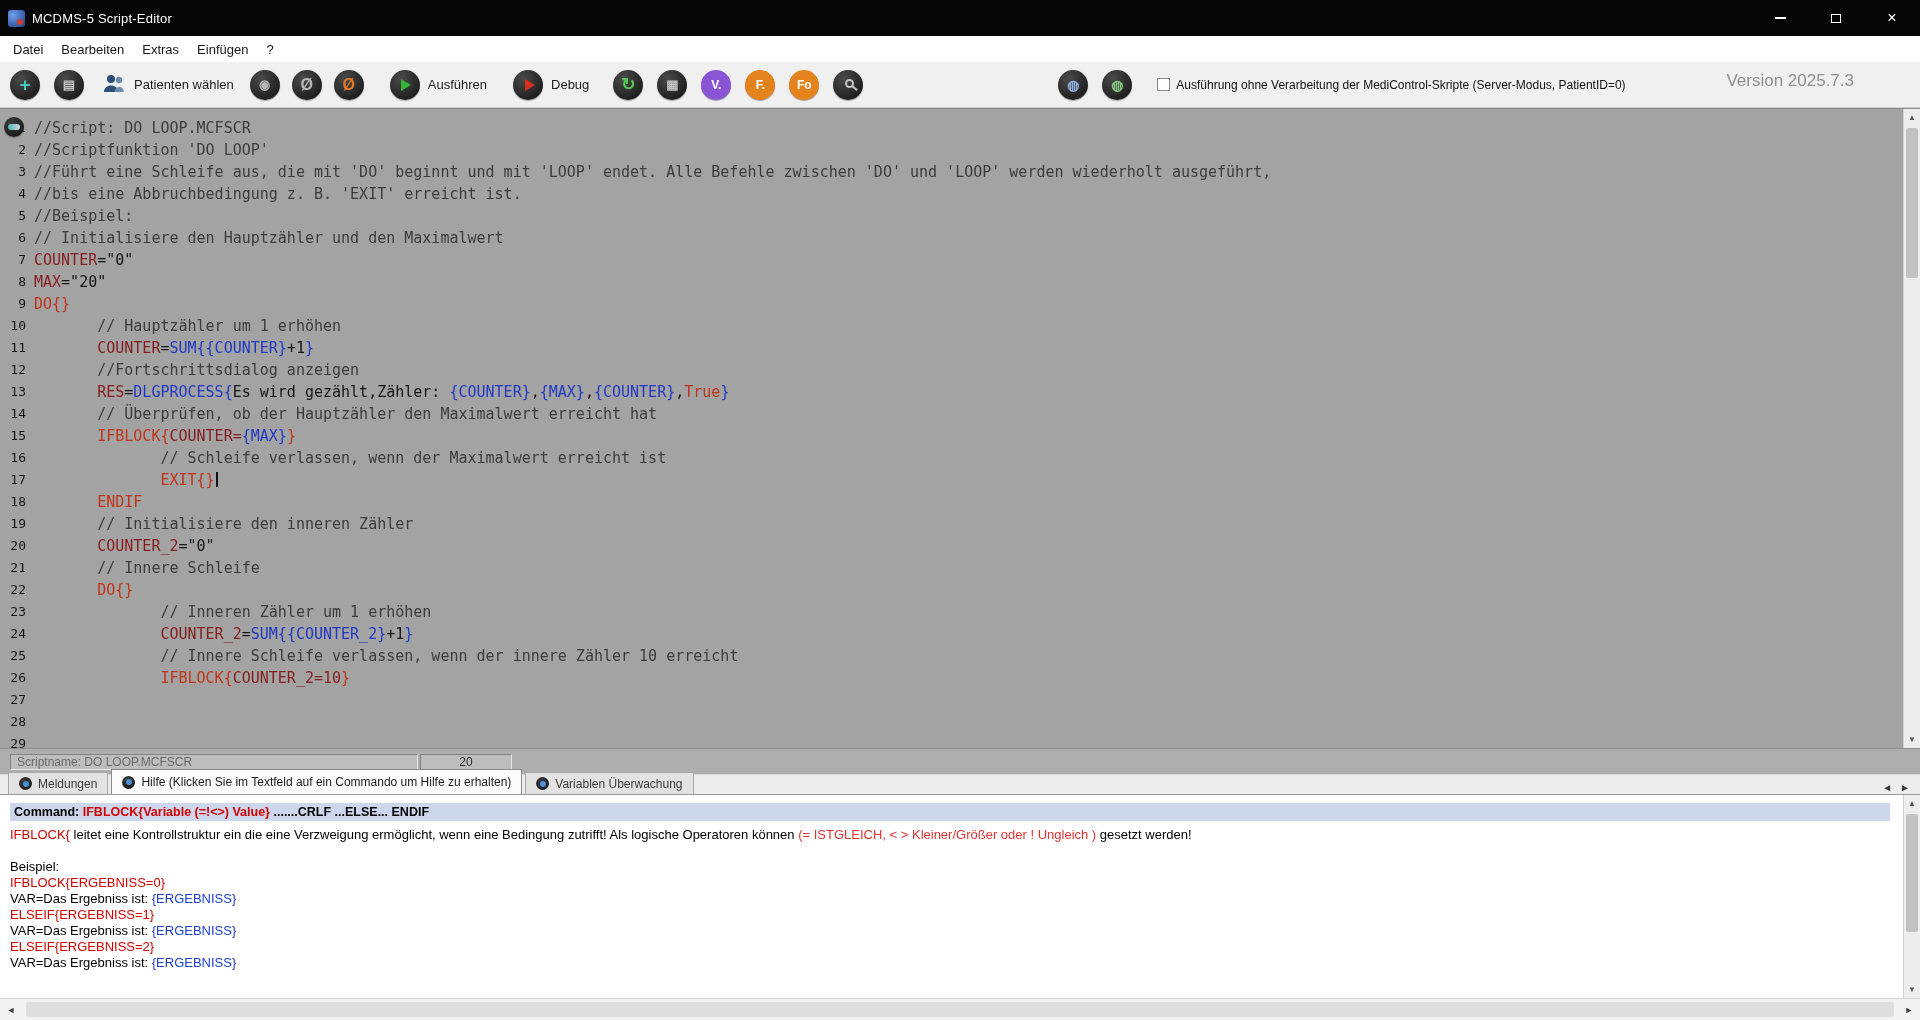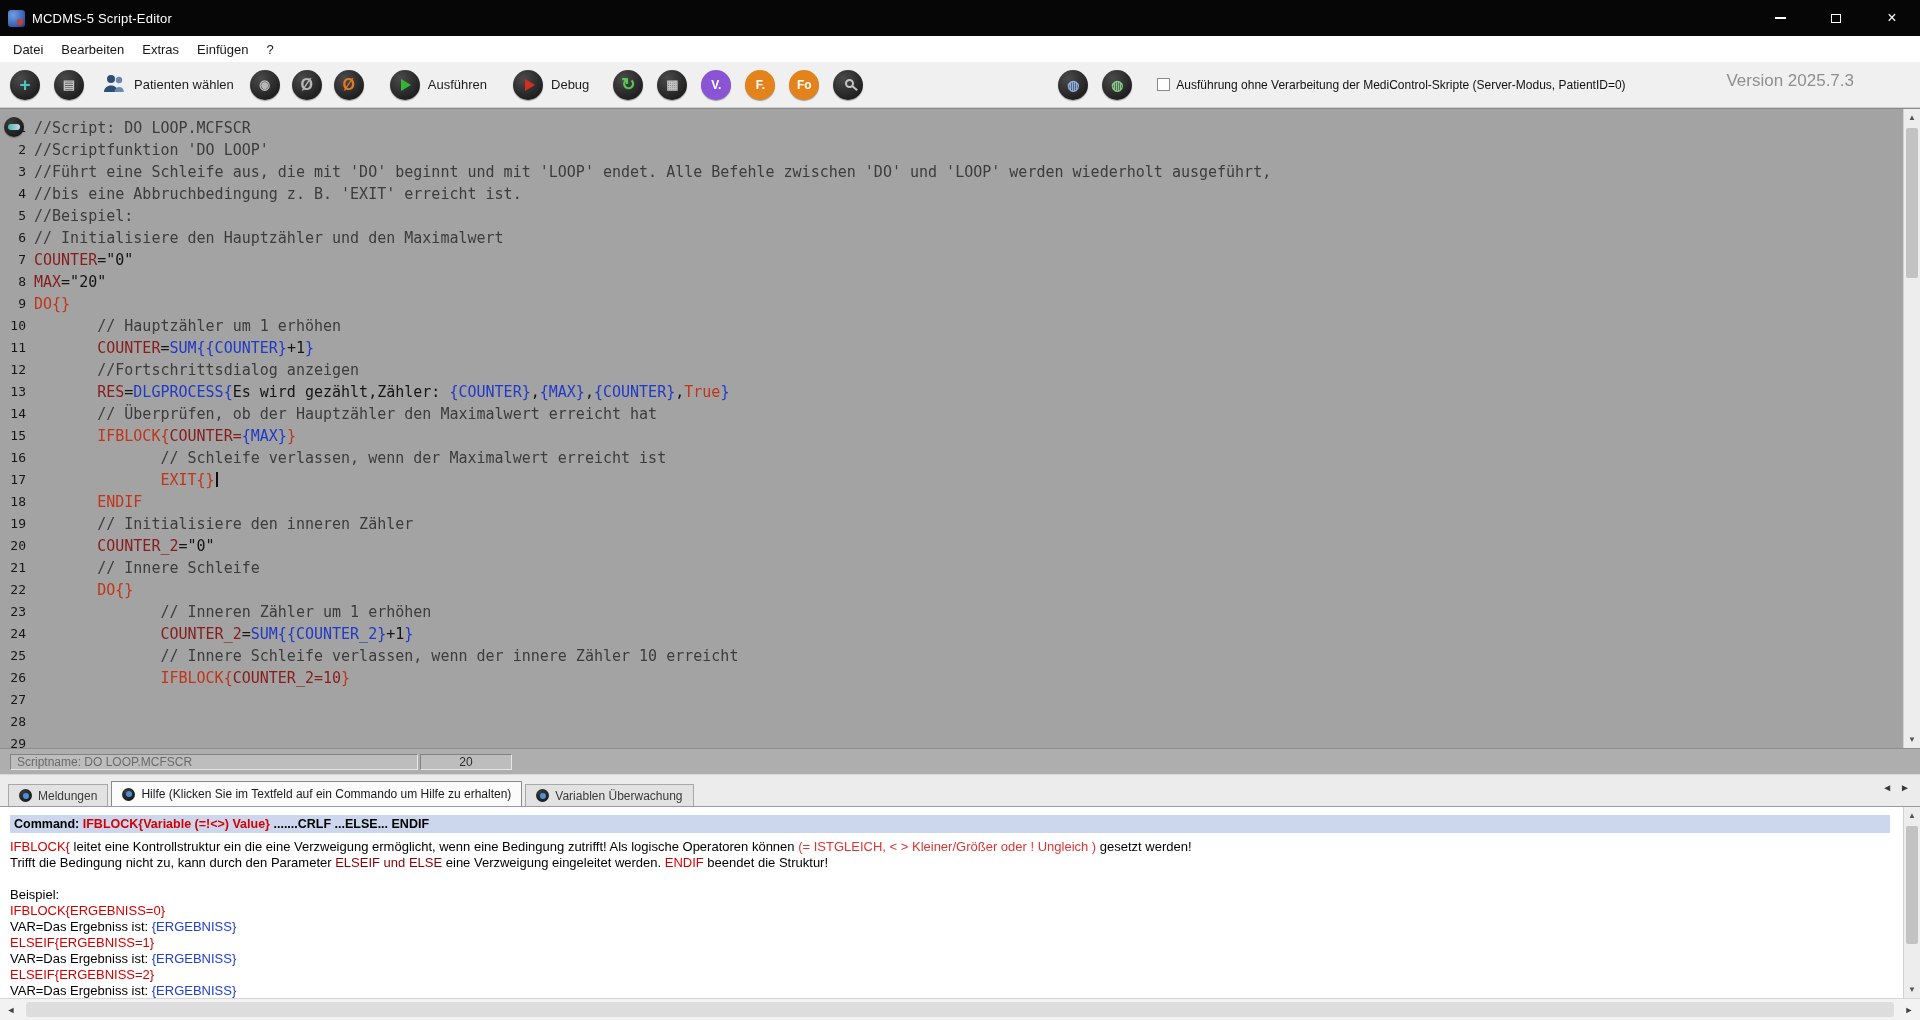--- a/index.html
+++ b/index.html
@@ -71,21 +71,21 @@
   .hs-left{left:0}.hs-right{right:0}
   .hs-thumb{position:absolute;left:26px;right:26px;top:3px;bottom:3px;background:#dddddd;border-radius:3px}
 
   
   .statusrow{height:26px;background:#aeaeae;display:flex;align-items:center;gap:2px;padding-left:10px;flex:0 0 auto;border-top:1px solid #8e8e8e}
   .st-cell{height:16px;background:#bdbdbd;border:1px solid;border-color:#828282 #e6e6e6 #e6e6e6 #828282;display:flex;align-items:center;font-size:12px}
   .st-script{width:408px;color:#6a6a6a;padding-left:6px}
   .st-line{width:92px;color:#2a2a2a;justify-content:center}
 
   
-  .tabrow{height:32px;background:#ececec;display:flex;align-items:center;padding-left:8px;flex:0 0 auto;position:relative;border-top:1px solid #d8d8d8}
+  .tabrow{height:20px;background:#ececec;display:flex;align-items:center;padding-left:8px;flex:0 0 auto;position:relative;border-top:1px solid #d8d8d8}
   .tabs{display:flex;align-items:flex-end;height:100%}
   .tab{display:flex;align-items:center;gap:6px;height:22px;padding:0 10px;font-size:12px;color:#3a3a3a;background:#e2e2e2;border:1px solid #a8a8a8;border-bottom:none;margin-right:3px;white-space:nowrap}
   .tab.active{background:#fbfbfb;height:25px;border-color:#8a8a8a;color:#1a1a1a}
   .tab-icon{width:13px;height:13px;border-radius:50%;background:radial-gradient(circle at 35% 30%,#3a3a3a,#101010);position:relative;flex:0 0 auto}
   .tab-icon::after{content:'';position:absolute;left:3.5px;top:3.5px;width:6px;height:6px;border-radius:50%;background:#4a90d8}
   .tab-arrows{position:absolute;right:10px;top:7px;display:flex;gap:8px;font-size:10px;color:#3a3a3a}
 
   
   .helpwrap{flex:1;display:flex;border-top:1px solid #9a9a9a;background:#fff;min-height:0}
   .help{flex:1;padding:8px 0 0 10px;font-size:13px;overflow:hidden;color:#000}
@@ -327,21 +327,20 @@
       <span>◄</span>
       <span>►</span>
     </div>
   </div>
 
   <div class="helpwrap">
     <div class="help" id="help">
       <div class="help-command" id="help-command"><span class="h-pl">Command:  </span><span class="h-red">IFBLOCK{Variable (=!&lt;&gt;) Value}</span><span class="h-pl"> .......CRLF ...ELSE... ENDIF</span></div>
       <div id="help-body">
           <div class="hline hb"><span class="h-red">IFBLOCK{</span><span class="h-pl"> leitet eine Kontrollstruktur ein die eine Verzweigung ermöglicht, wenn eine Bedingung zutrifft! Als logische Operatoren können </span><span class="h-red2">(= ISTGLEICH, &lt; &gt; Kleiner/Größer oder ! Ungleich )</span><span class="h-pl"> gesetzt werden!</span></div>
-          <div class="hline hb"><span class="h-pl">Trifft die Bedingung nicht zu, kann durch den Parameter </span><span class="h-mar">ELSEIF und ELSE</span><span class="h-pl"> eine Verzweigung eingeleitet werden. </span><span class="h-red">ENDIF</span><span class="h-pl"> beendet die Struktur!</span></div>
           <div class="hline hempty"></div>
           <div class="hline hb"><span class="h-pl">Beispiel:</span></div>
           <div class="hline"><span class="h-red">IFBLOCK{ERGEBNISS=0}</span></div>
           <div class="hline"><span class="h-pl">VAR=Das Ergebniss ist: </span><span class="h-blu">{ERGEBNISS}</span></div>
           <div class="hline"><span class="h-red">ELSEIF{ERGEBNISS=1}</span></div>
           <div class="hline"><span class="h-pl">VAR=Das Ergebniss ist: </span><span class="h-blu">{ERGEBNISS}</span></div>
           <div class="hline"><span class="h-red">ELSEIF{ERGEBNISS=2}</span></div>
           <div class="hline"><span class="h-pl">VAR=Das Ergebniss ist: </span><span class="h-blu">{ERGEBNISS}</span></div>
         </div>
     </div>

